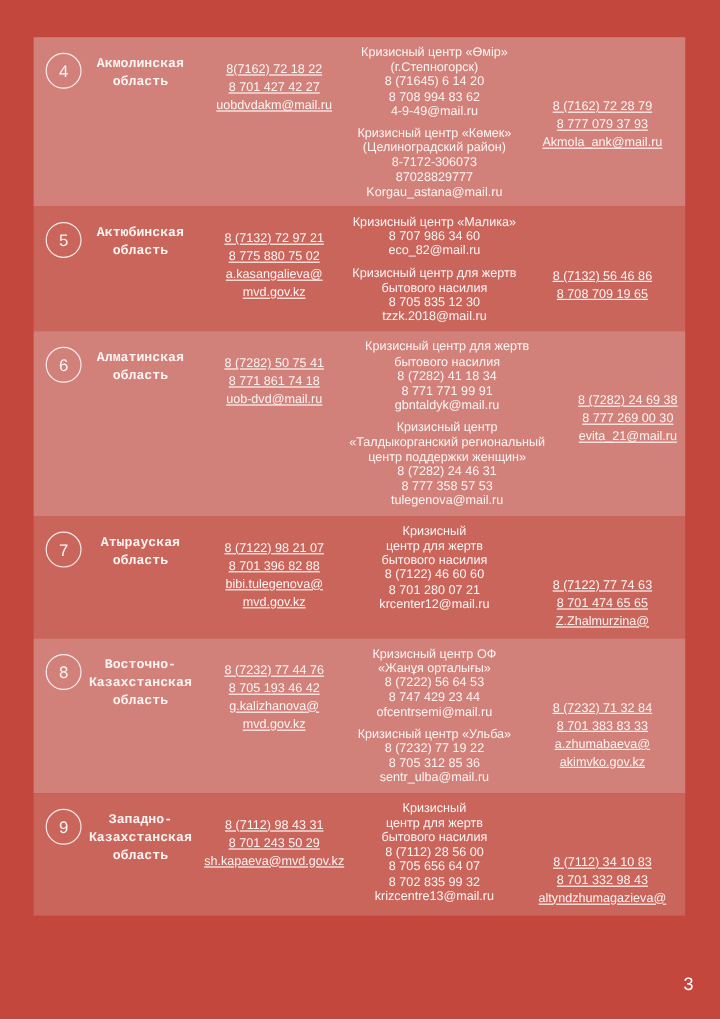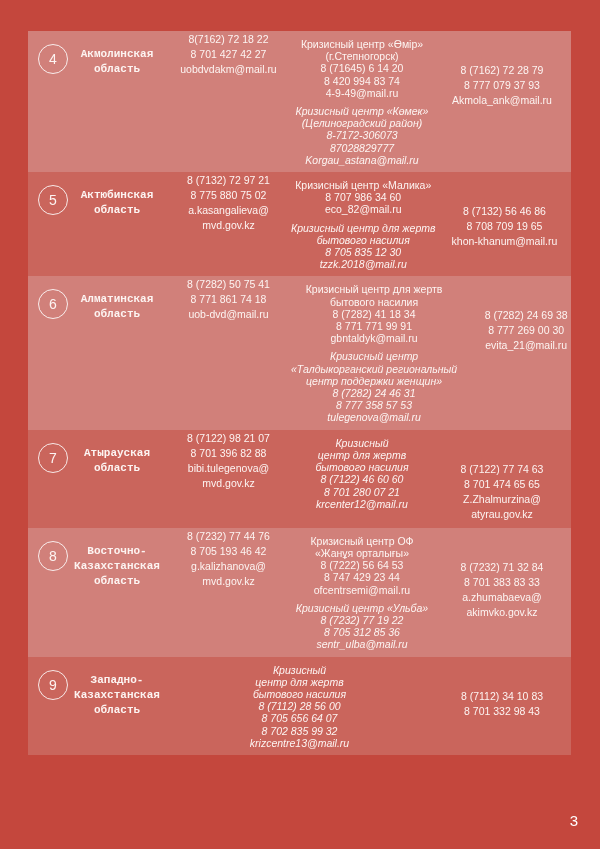--- a/index.html
+++ b/index.html
@@ -51,33 +51,33 @@
     flex: 1;
     text-align: center;
     padding-top: 16px;
     font-size: 11px;
     font-weight: 600;
     line-height: 15px;
     font-family: Liberation Mono, monospace;
   }
   .col-left  { flex: 0 0 125px; }
   .col-right { flex: 0 0 138px; margin-top: 31px; }
-  .lines-loose { padding-top: 1px; text-align: center; }
+  .lines-loose { padding-top: 20px; text-align: center; text-decoration: underline; }
   .lines-loose .line {
     line-height: 15px;
     font-size: 10.5px;
     white-space: nowrap;
   }
   .col-centers {
     flex: 1 1 auto;
     padding-top: 7px;
     text-align: center;
   }
   .center-block { margin-bottom: 6px; }
-  .center-block:last-child { margin-bottom: 0; font-style: italic; }
+  .center-block:last-child { margin-bottom: 0; }
   .center-block .line {
     line-height: 12.2px;
     font-size: 10.5px;
     white-space: nowrap;
   }
   .page-number {
     position: absolute;
     right: 22px; bottom: 20px;
     font-size: 15px;
     color: #ffffff;
@@ -97,21 +97,21 @@
     <div class="col col-left lines-loose">
         <div class="line">8(7162) 72 18 22</div>
         <div class="line">8 701 427 42 27</div>
         <div class="line">uobdvdakm@mail.ru</div>
       </div>
     <div class="col col-centers">
         <div class="center-block">
           <div class="line">Кризисный центр «Өмір»</div>
           <div class="line">(г.Степногорск)</div>
           <div class="line">8 (71645) 6 14 20</div>
-          <div class="line">8 420 994 83 74</div>
+          <div class="line">8 708 994 83 62</div>
           <div class="line">4-9-49@mail.ru</div>
         </div>
         <div class="center-block">
           <div class="line">Кризисный центр «Көмек»</div>
           <div class="line">(Целиноградский район)</div>
           <div class="line">8-7172-306073</div>
           <div class="line">87028829777</div>
           <div class="line">Korgau_astana@mail.ru</div>
         </div>
       </div>
@@ -144,21 +144,20 @@
         <div class="center-block">
           <div class="line">Кризисный центр для жертв</div>
           <div class="line">бытового насилия</div>
           <div class="line">8 705 835 12 30</div>
           <div class="line">tzzk.2018@mail.ru</div>
         </div>
       </div>
     <div class="col col-right lines-loose">
         <div class="line">8 (7132) 56 46 86</div>
         <div class="line">8 708 709 19 65</div>
-        <div class="line">khon-khanum@mail.ru</div>
       </div>
   </div>
 
   <div class="row shade-light">
     <div class="col col-region">
       <div class="num-circle">
         <span class="num">6</span>
       </div>
       <div class="region">Алматинская область</div>
     </div>
@@ -211,21 +210,20 @@
           <div class="line">бытового насилия</div>
           <div class="line">8 (7122) 46 60 60</div>
           <div class="line">8 701 280 07 21</div>
           <div class="line">krcenter12@mail.ru</div>
         </div>
       </div>
     <div class="col col-right lines-loose">
         <div class="line">8 (7122) 77 74 63</div>
         <div class="line">8 701 474 65 65</div>
         <div class="line">Z.Zhalmurzina@</div>
-        <div class="line">atyrau.gov.kz</div>
       </div>
   </div>
 
   <div class="row shade-light">
     <div class="col col-region">
       <div class="num-circle">
         <span class="num">8</span>
       </div>
       <div class="region">Восточно-Казахстанская область</div>
     </div>
@@ -258,30 +256,36 @@
       </div>
   </div>
 
   <div class="row shade-dark">
     <div class="col col-region">
       <div class="num-circle">
         <span class="num">9</span>
       </div>
       <div class="region">Западно-Казахстанская область</div>
     </div>
+    <div class="col col-left lines-loose">
+        <div class="line">8 (7112) 98 43 31</div>
+        <div class="line">8 701 243 50 29</div>
+        <div class="line">sh.kapaeva@mvd.gov.kz</div>
+      </div>
     <div class="col col-centers">
         <div class="center-block">
           <div class="line">Кризисный</div>
           <div class="line">центр для жертв</div>
           <div class="line">бытового насилия</div>
           <div class="line">8 (7112) 28 56 00</div>
           <div class="line">8 705 656 64 07</div>
           <div class="line">8 702 835 99 32</div>
           <div class="line">krizcentre13@mail.ru</div>
         </div>
       </div>
     <div class="col col-right lines-loose">
         <div class="line">8 (7112) 34 10 83</div>
         <div class="line">8 701 332 98 43</div>
+        <div class="line">altyndzhumagazieva@</div>
       </div>
   </div>
 </div>
 <div class="page-number">3</div>
 
 </body></html>

